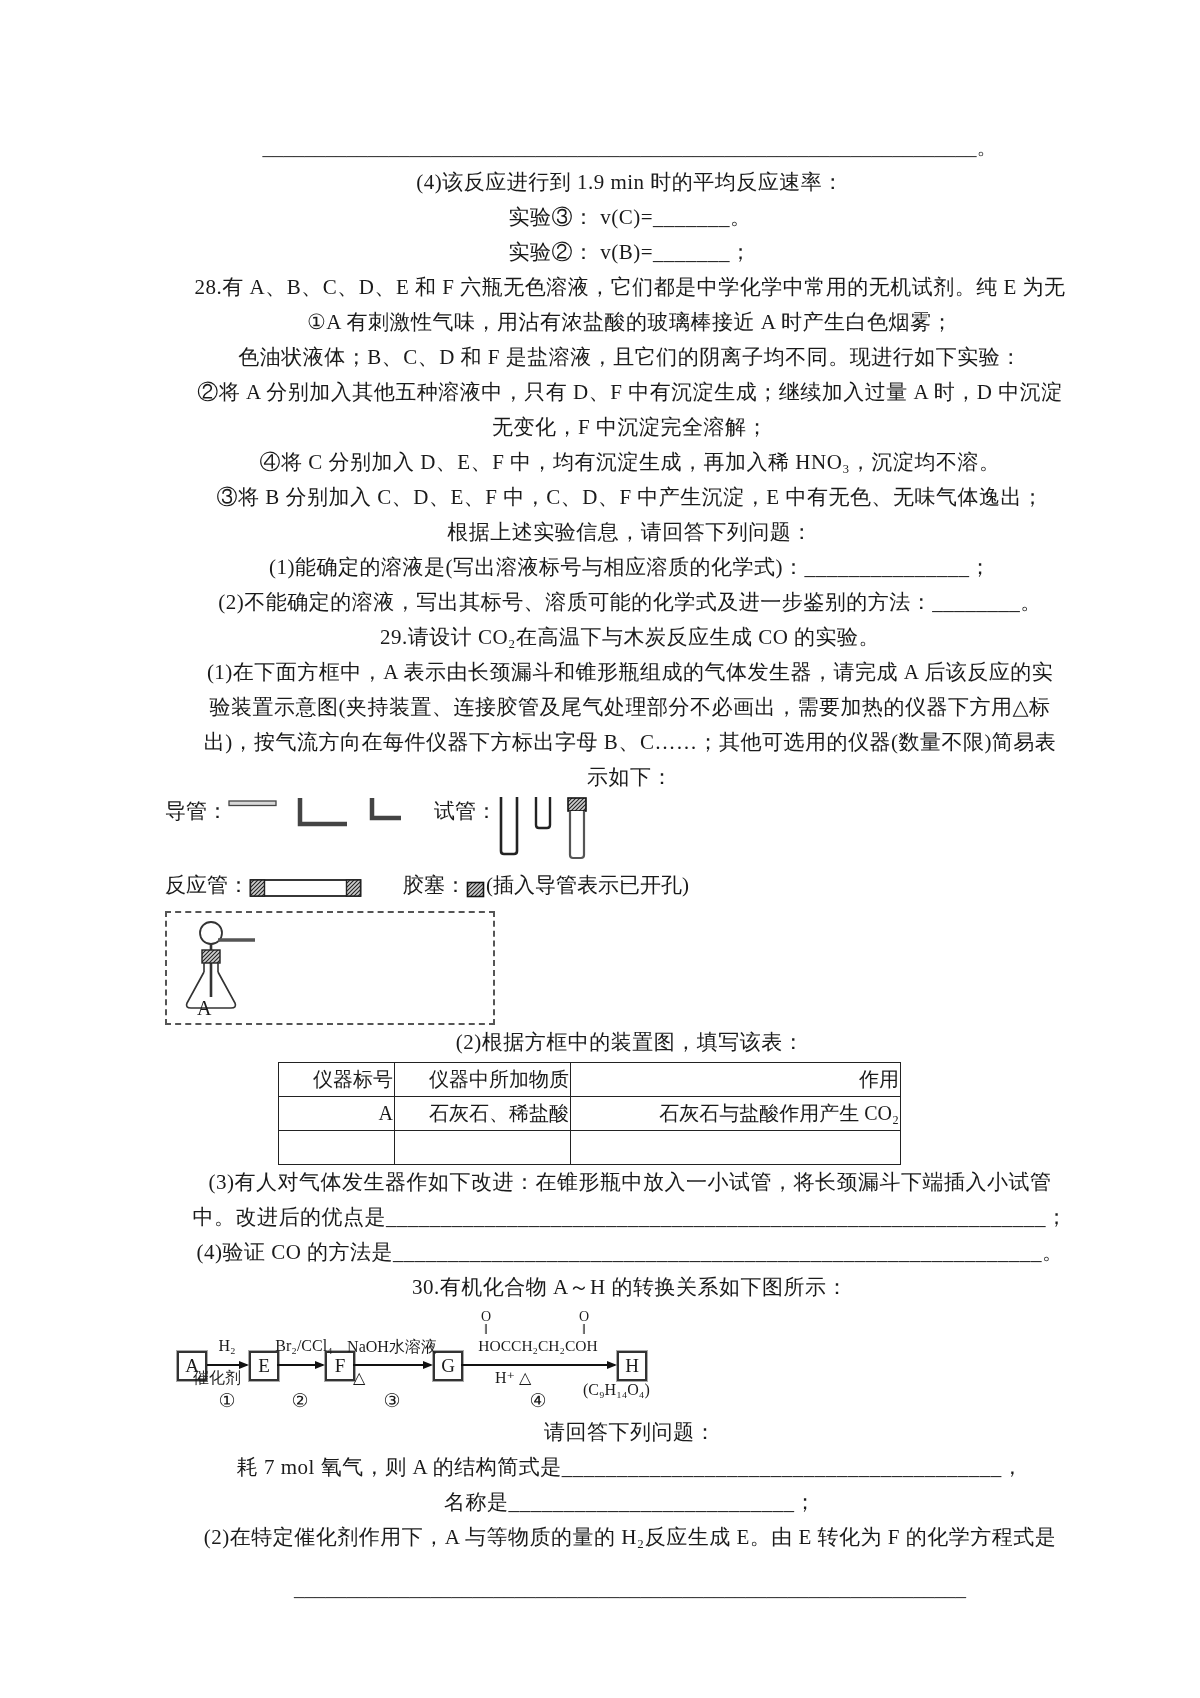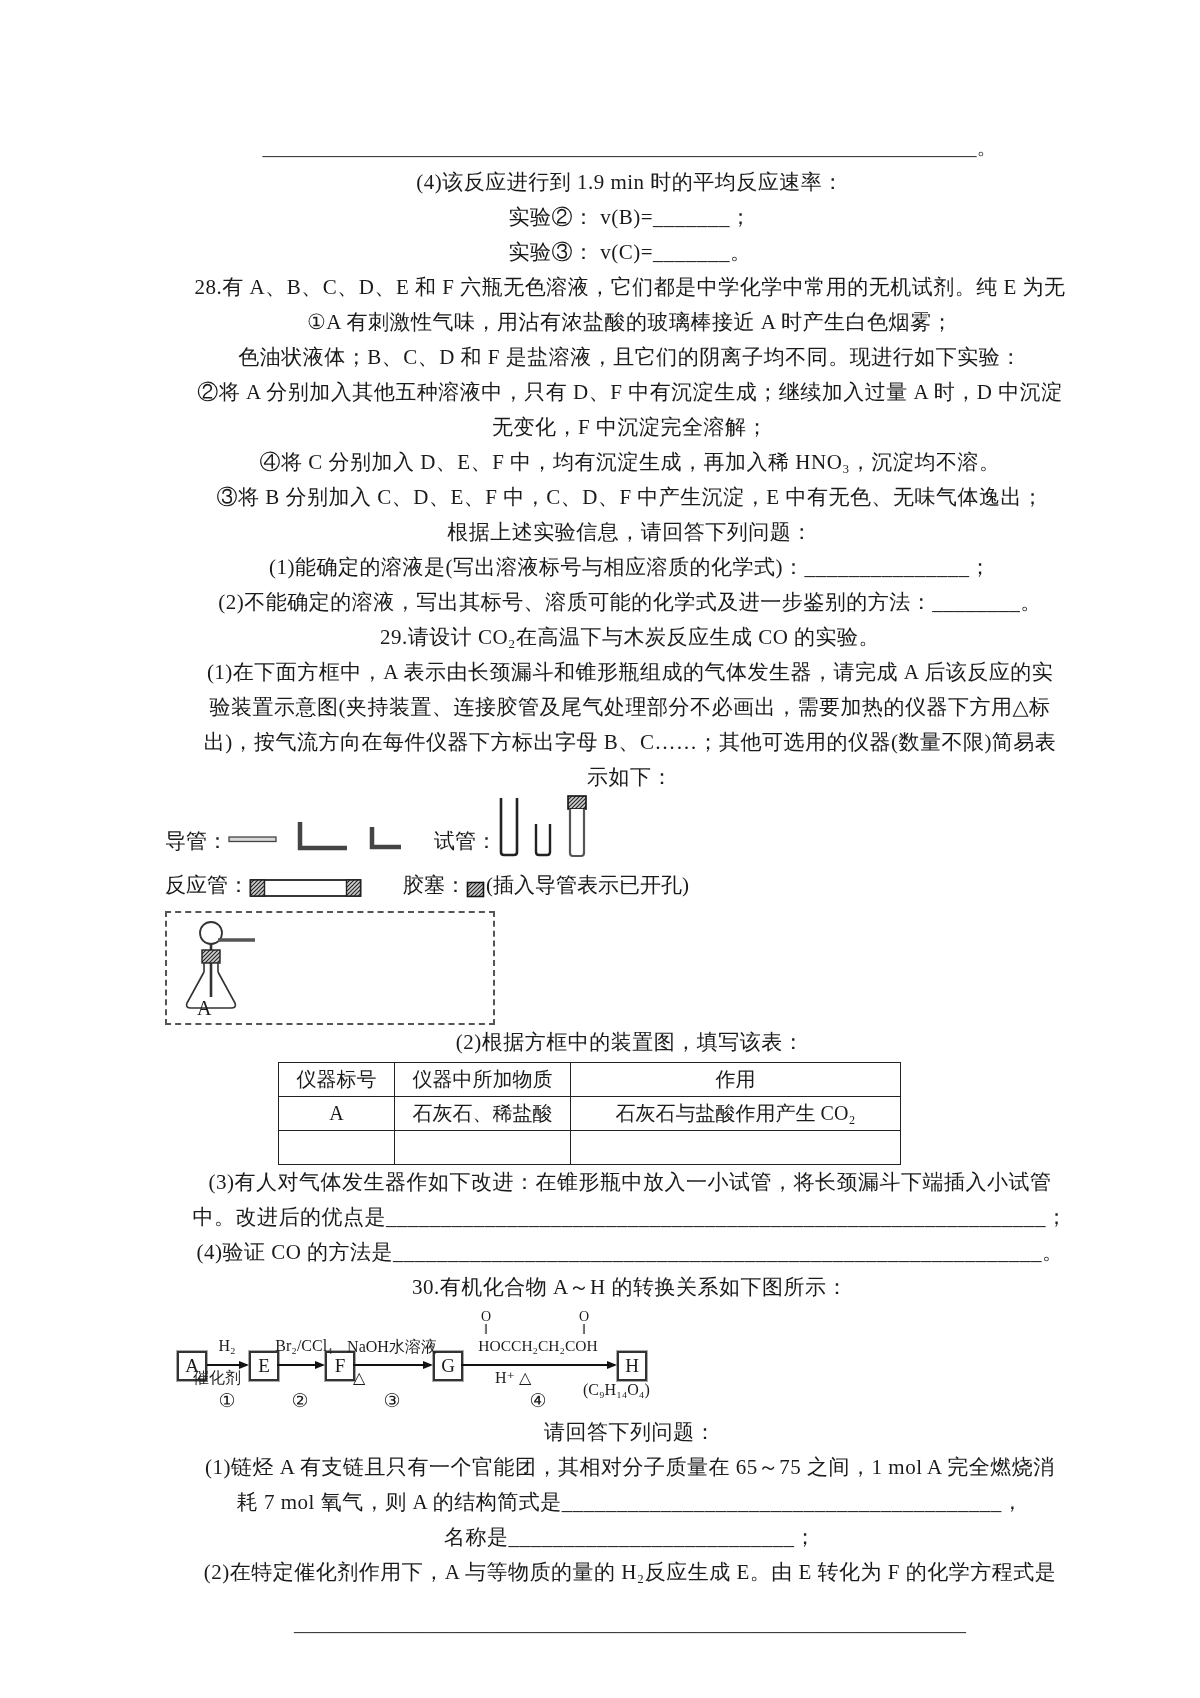--- a/index.html
+++ b/index.html
@@ -3,35 +3,35 @@
 <meta charset="utf-8">
 <style>
   html,body{margin:0;padding:0;background:#fff;}
   .page{position:relative;width:1200px;height:1698px;background:#ffffff;overflow:hidden;
         font-family:"Liberation Serif","DejaVu Serif",serif;color:#1a1a1a;}
   .content{position:absolute;left:165px;top:130px;width:930px;}
   .tl{height:35px;line-height:35px;font-size:21px;white-space:nowrap;letter-spacing:0.5px;text-align:center;}
   .tl.blankline{letter-spacing:0;color:#333;}
 
   
-  .icons-row1{display:flex;align-items:flex-end;height:62px;margin-top:2px;}
+  .icons-row1{display:flex;height:62px;margin-top:2px;}
   .icons-row1 .lbl{font-size:21px;margin-bottom:4px;}
   .icons-row1 svg{display:block;}
   .icons-row2{display:flex;align-items:flex-end;height:36px;margin-top:4px;}
   .icons-row2 .lbl{font-size:21px;}
   .gap30{width:30px;} .gap12{width:12px;} .gap18{width:18px;} .gap40{width:40px;}
 
   
   .dash-box{position:relative;margin-top:12px;width:326px;height:110px;border:2px dashed #555;}
   .flask-a-label{position:absolute;left:30px;top:84px;font-size:20px;}
 
   
   .tbl-wrap{margin:2px 0 0 113px;}
   table{border-collapse:collapse;}
-  td,th{border:1.6px solid #222;font-size:20px;font-weight:normal;text-align:center;
+  td,th{border:1.6px solid #222;font-size:20px;font-weight:normal;text-align:right;
         padding:3px 1px;height:27px;white-space:nowrap;}
   col.c1{width:116px;} col.c2{width:176px;} col.c3{width:330px;}
 
   
   .scheme{position:relative;height:108px;margin-top:2px;font-size:16px;}
   .sbox{position:absolute;width:26px;height:26px;border:2px solid #333;text-align:center;
         line-height:26px;font-size:19px;top:44px;box-shadow:0 0 0 1px #aaa;}
   .shaft{position:absolute;top:57px;height:0;border-top:2px solid #111;}
   .shaft::after{content:"";position:absolute;right:-2px;top:-5.5px;width:0;height:0;
         border-left:10px solid #111;border-top:4.5px solid transparent;border-bottom:4.5px solid transparent;}
@@ -53,22 +53,22 @@
       <path d="M0,4 L4,0 M-1,1 L1,-1 M3,5 L5,3" stroke="#222" stroke-width="1.1"></path>
     </pattern>
   </defs>
 </svg>
 
 <div class="page">
   <div class="content">
 
     <div class="tl blankline">____________________________________________________________________。</div>
     <div class="tl">(4)该反应进行到 1.9 min 时的平均反应速率：</div>
+    <div class="tl">实验③： v(C)=_______。</div>
     <div class="tl">实验②： v(B)=_______；</div>
-    <div class="tl">实验③： v(C)=_______。</div>
 
     <div class="tl">28.有 A、B、C、D、E 和 F 六瓶无色溶液，它们都是中学化学中常用的无机试剂。纯 E 为无</div>
     <div class="tl">①A 有刺激性气味，用沾有浓盐酸的玻璃棒接近 A 时产生白色烟雾；</div>
     <div class="tl">色油状液体；B、C、D 和 F 是盐溶液，且它们的阴离子均不同。现进行如下实验：</div>
     <div class="tl">②将 A 分别加入其他五种溶液中，只有 D、F 中有沉淀生成；继续加入过量 A 时，D 中沉淀</div>
     <div class="tl">无变化，F 中沉淀完全溶解；</div>
     <div class="tl">④将 C 分别加入 D、E、F 中，均有沉淀生成，再加入稀 HNO₃，沉淀均不溶。</div>
     <div class="tl">③将 B 分别加入 C、D、E、F 中，C、D、F 中产生沉淀，E 中有无色、无味气体逸出；</div>
     <div class="tl">根据上述实验信息，请回答下列问题：</div>
     <div class="tl">(1)能确定的溶液是(写出溶液标号与相应溶质的化学式)：_______________；</div>
@@ -204,20 +204,19 @@
             <span>‖</span>
         </span>
       </div>
       <div class="blbl" style="left:330px;width:86px">H⁺ △</div>
       <div class="nlbl" style="left:330px;width:86px">④</div>
 
       <div class="prod" style="left:418px">(C₉H₁₄O₄)</div>
     </div>
 
     <div class="tl">请回答下列问题：</div>
-    <div class="tl">(1)链烃 A 有支链且只有一个官能团，其相对分子质量在 65～75 之间，1 mol A 完全燃烧消</div>
     <div class="tl">耗 7 mol 氧气，则 A 的结构简式是________________________________________，</div>
     <div class="tl">名称是__________________________；</div>
     <div class="tl">(2)在特定催化剂作用下，A 与等物质的量的 H₂反应生成 E。由 E 转化为 F 的化学方程式是</div>
     <div class="tl blankline" style="margin-top:16px">________________________________________________________________</div>
 
   </div>
 </div>
 
 </body></html>

